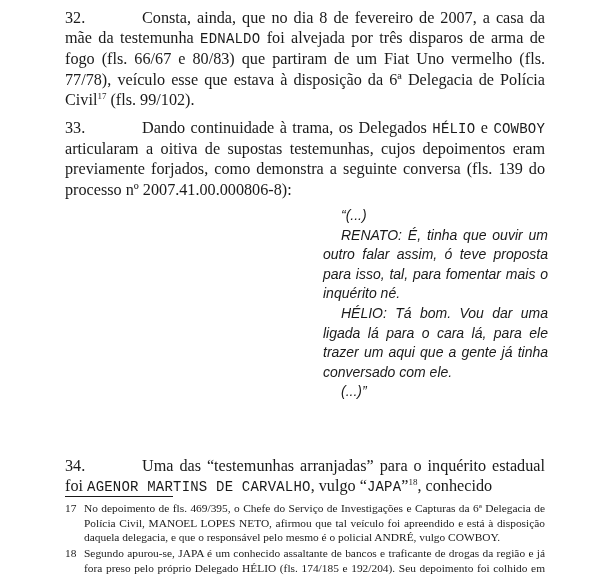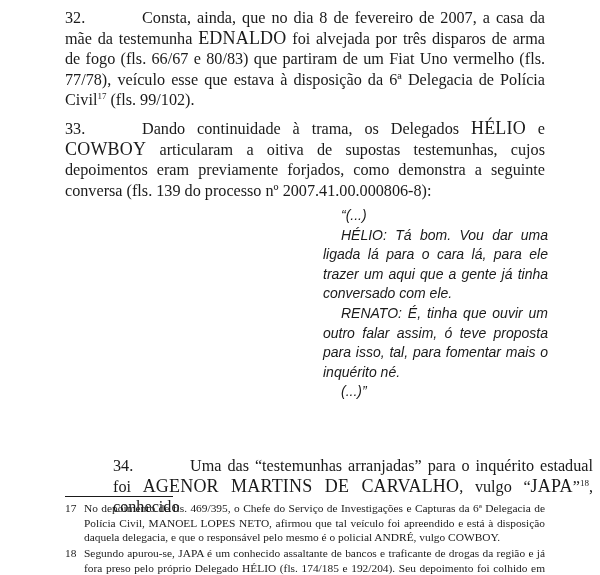--- a/index.html
+++ b/index.html
@@ -8,21 +8,21 @@
       color: #1a1a1a;
       font-family: "Liberation Serif", serif;
     }
     .page { position: absolute; left: 0; top: 0; width: 600px; height: 575px; }
     .para {
       position: absolute; left: 65px; width: 480px;
       font-size: 16.2px; line-height: 20.2px;
       text-align: justify;
     }
     .para .num { display: inline-block; width: 77px; }
-    .sc { font-size: 18px; letter-spacing: 0.2px; }
+    .sc { font-size: 14px; letter-spacing: 0.2px; font-family: Liberation Mono, monospace; }
     sup { font-size: 9px; line-height: 0; vertical-align: 6px; }
     .quote {
       position: absolute; left: 323px; width: 225px;
       font-family: "Liberation Sans", sans-serif; font-style: italic;
       font-size: 14px; line-height: 19.6px;
       text-align: justify;
     }
     .quote p { margin: 0; text-indent: 18px; }
     .footrule { position: absolute; left: 65px; top: 496px; width: 108px; border-top: 1px solid #1a1a1a; }
     .fn {
@@ -41,26 +41,26 @@
   <div class="para" style="top:8px;">
     <span class="num">32.</span><span>Consta, ainda, que no dia 8 de fevereiro de 2007, a casa da mãe da testemunha </span><span class="sc">EDNALDO</span><span> foi alvejada por três disparos de arma de fogo (fls. 66/67 e 80/83) que partiram de um Fiat Uno vermelho (fls. 77/78), veículo esse que estava à disposição da 6ª Delegacia de Polícia Civil</span><sup>17</sup><span> (fls. 99/102).</span>
   </div>
 
   <div class="para" style="top:118px;">
     <span class="num">33.</span><span>Dando continuidade à trama, os Delegados </span><span class="sc">HÉLIO</span><span> e </span><span class="sc">COWBOY</span><span> articularam a oitiva de supostas testemunhas, cujos depoimentos eram previamente forjados, como demonstra a seguinte conversa (fls. 139 do processo nº 2007.41.00.000806-8):</span>
   </div>
 
   <div class="quote" style="top:206px;">
     <p>“(...)</p>
+    <p>RENATO: É, tinha que ouvir um outro falar assim, ó teve proposta para isso, tal, para fomentar mais o inquérito né.</p>
     <p>HÉLIO: Tá bom. Vou dar uma ligada lá para o cara lá, para ele trazer um aqui que a gente já tinha conversado com ele.</p>
-    <p>RENATO: É, tinha que ouvir um outro falar assim, ó teve proposta para isso, tal, para fomentar mais o inquérito né.</p>
     <p>(...)”</p>
   </div>
 
-  <div class="para" style="top:456px;margin-left:48px;">
+  <div class="para" style="top:456px;">
     <span class="num">34.</span><span>Uma das “testemunhas arranjadas” para o inquérito estadual foi </span><span class="sc">AGENOR MARTINS DE CARVALHO</span><span>, vulgo “</span><span class="sc">JAPA</span><span>”</span><sup>18</sup><span>, conhecido</span>
   </div>
 
   <div class="footrule"></div>
 
   <div class="fn" style="top:501px;">
     <span class="fnnum">17</span>
     <span>No depoimento de fls. 469/395, o Chefe do Serviço de Investigações e Capturas da 6ª Delegacia de Polícia Civil, MANOEL LOPES NETO, afirmou que tal veículo foi apreendido e está à disposição daquela delegacia, e que o responsável pelo mesmo é o policial ANDRÉ, vulgo COWBOY.</span>
   </div>
 

